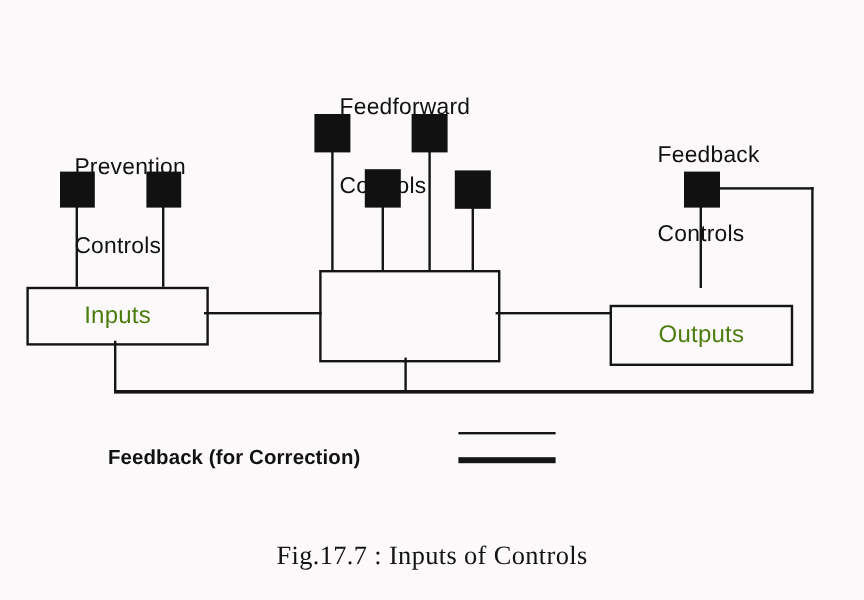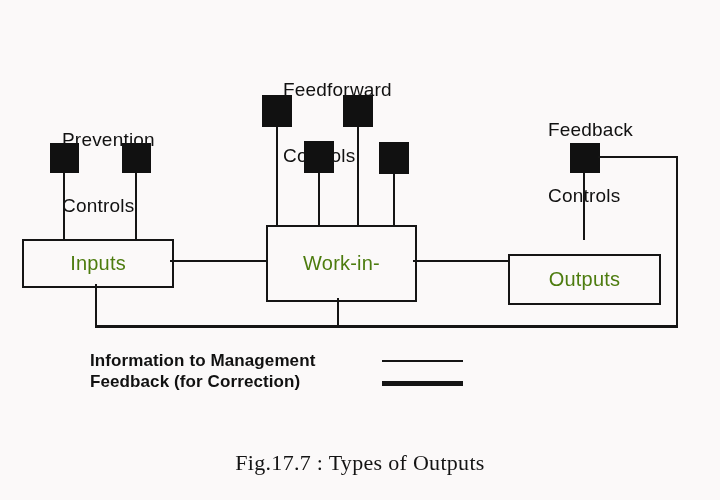--- a/index.html
+++ b/index.html
@@ -119,36 +119,34 @@
 
   <div class="hline" style="left:598px; top:156px; width:80px;"></div>
   <div class="vline" style="left:676px; top:156px; height:171px;"></div>
 
   <div class="node" style="left:22px; top:239px; width:148px; height:45px;">
     <span>Inputs</span>
   </div>
 
   <div class="node" style="left:266px; top:225px; width:147px; height:73px;">
     <div>
-      <span>Work-in-</span>
     </div>
   </div>
 
   <div class="node" style="left:508px; top:238px; width:149px; height:47px;margin-top:16px;">
     <span>Outputs</span>
   </div>
 
   <div class="hline" style="left:170px; top:260px; width:98px;"></div>
   <div class="hline" style="left:413px; top:260px; width:96px;"></div>
 
   <div class="vline" style="left:95px; top:284px; height:43px;"></div>
   <div class="vline" style="left:337px; top:298px; height:29px;"></div>
   <div class="hline" style="left:95px; top:325px; width:583px; height:3px;"></div>
 
-  <div class="legend-text" style="left:90px; top:351px;">Information to Management</div>
   <div class="hline thin" style="left:382px; top:360px; width:81px;"></div>
 
   <div class="legend-text" style="left:90px; top:372px;">Feedback (for Correction)</div>
   <div class="hline thick" style="left:382px; top:381px; width:81px;"></div>
 
-  <div class="caption" style="top:450px;">Fig.17.7 : Types of Outputs</div>
+  <div class="caption" style="top:450px;">Fig.17.7 : Inputs of Controls</div>
 
 </div>
 
 </body></html>

